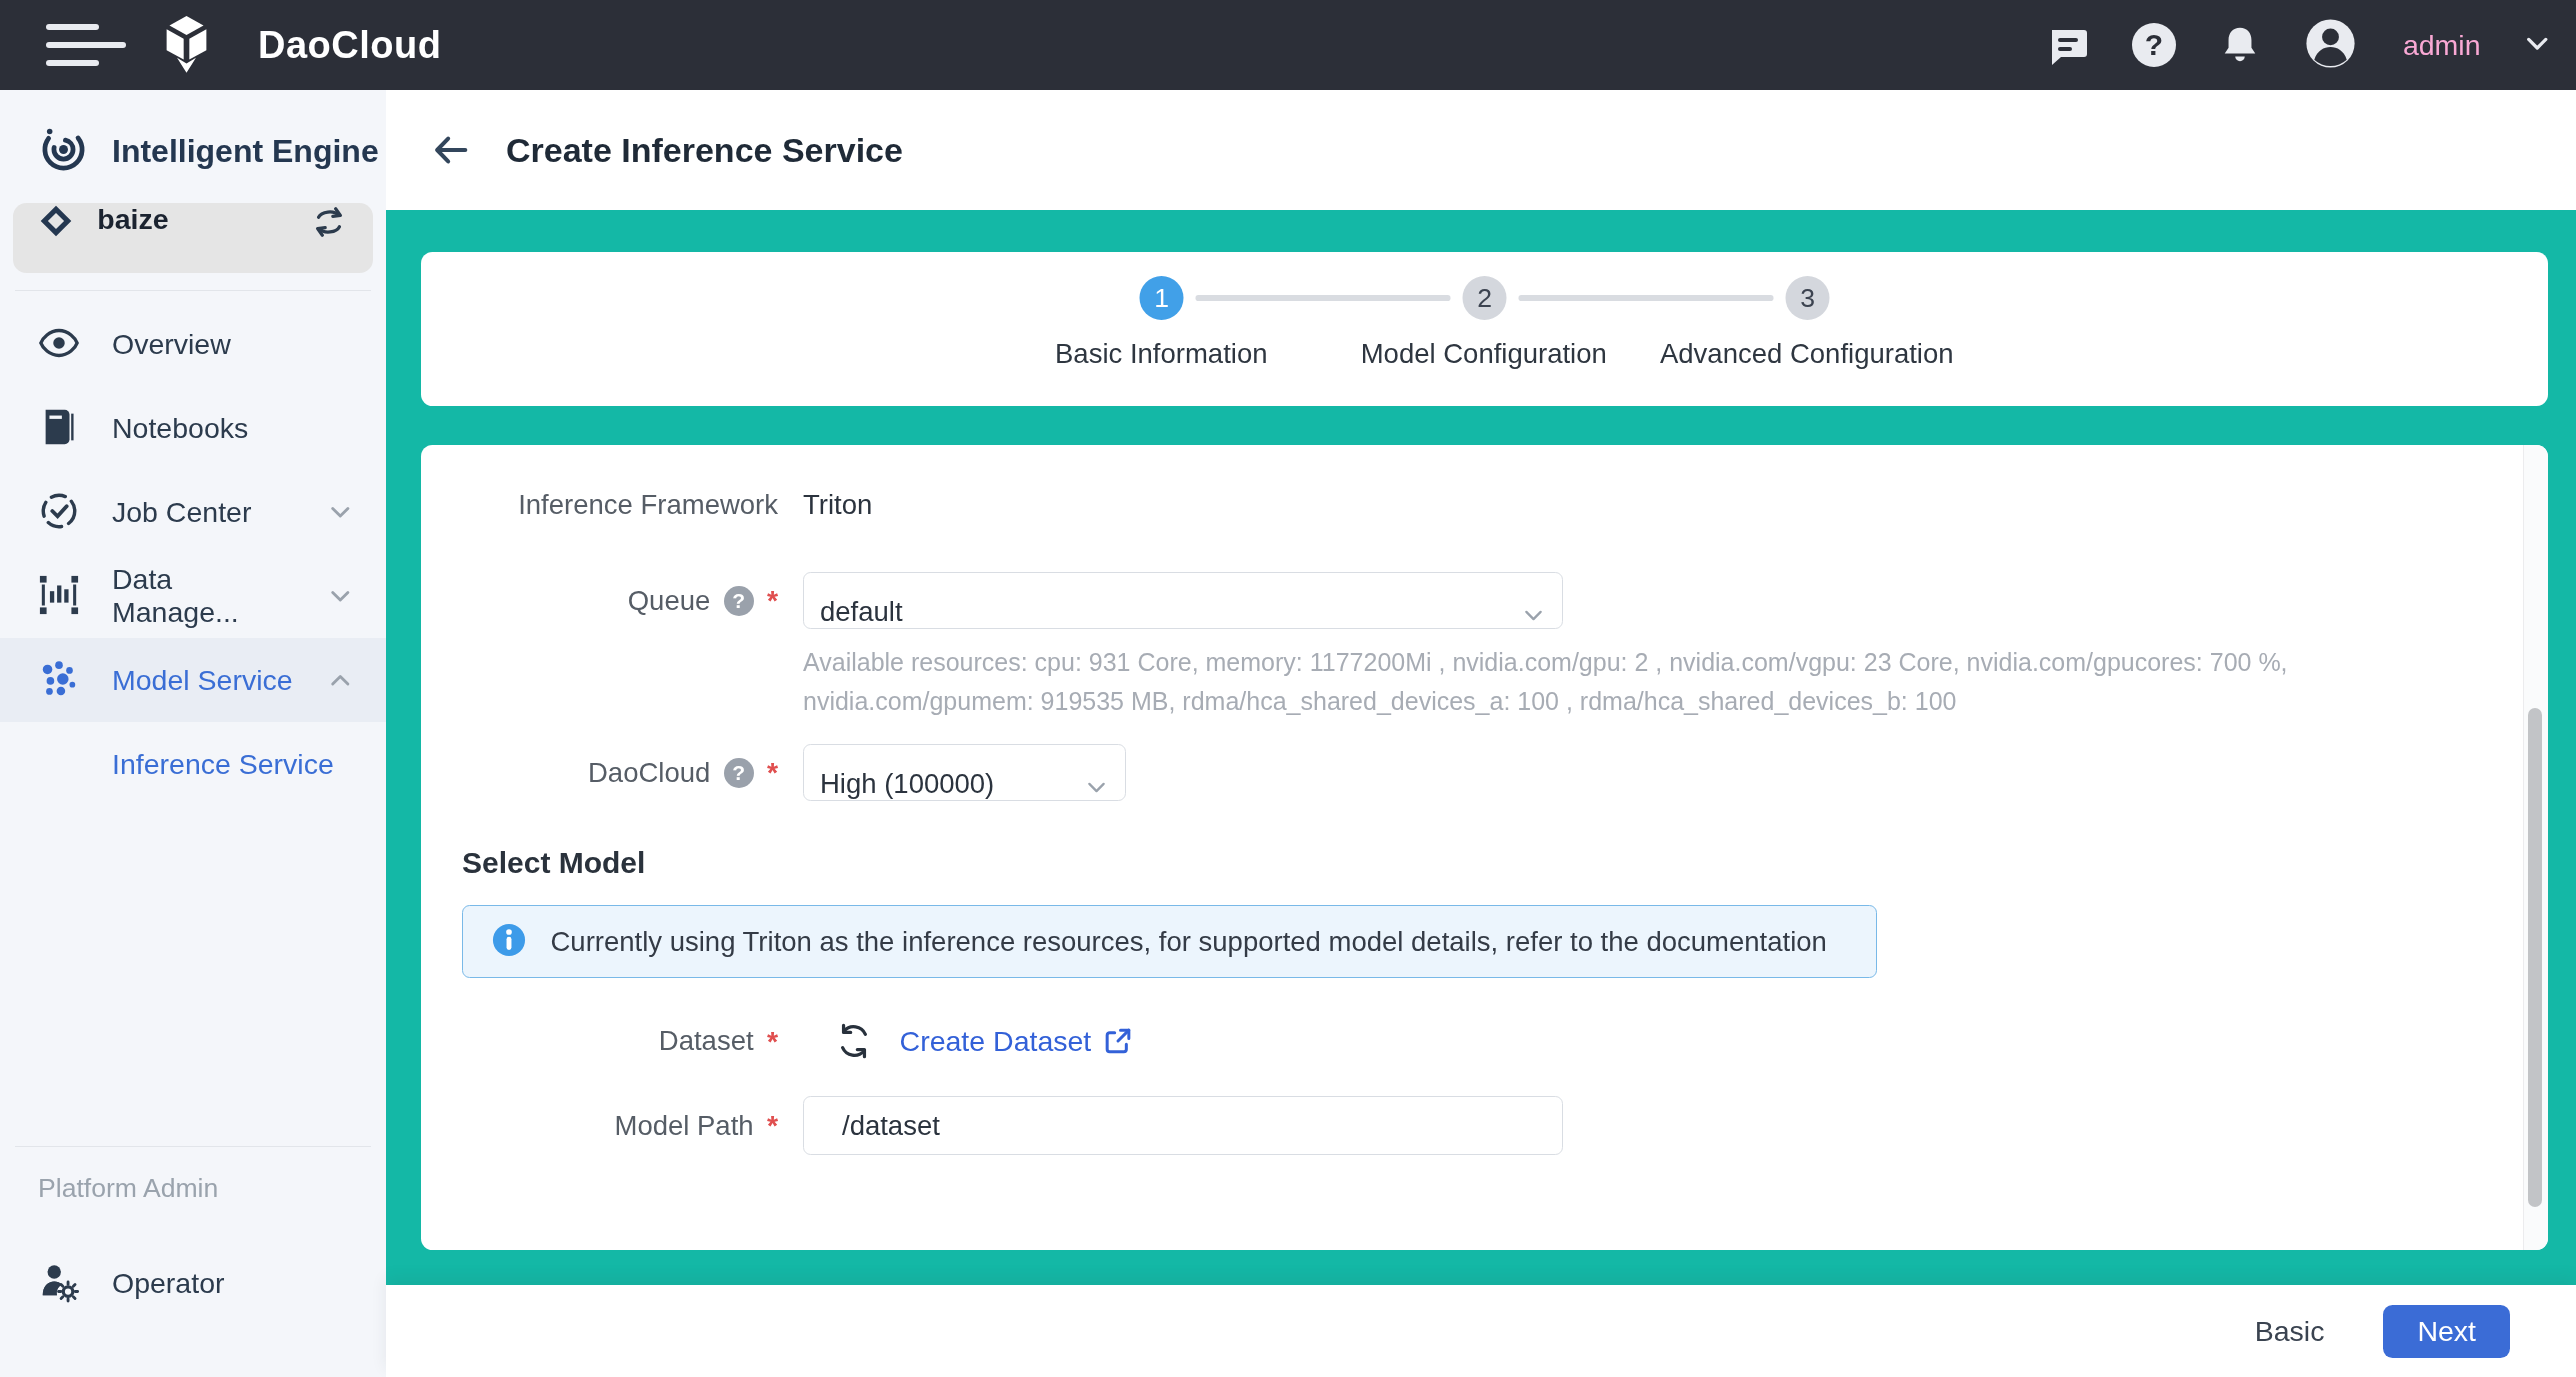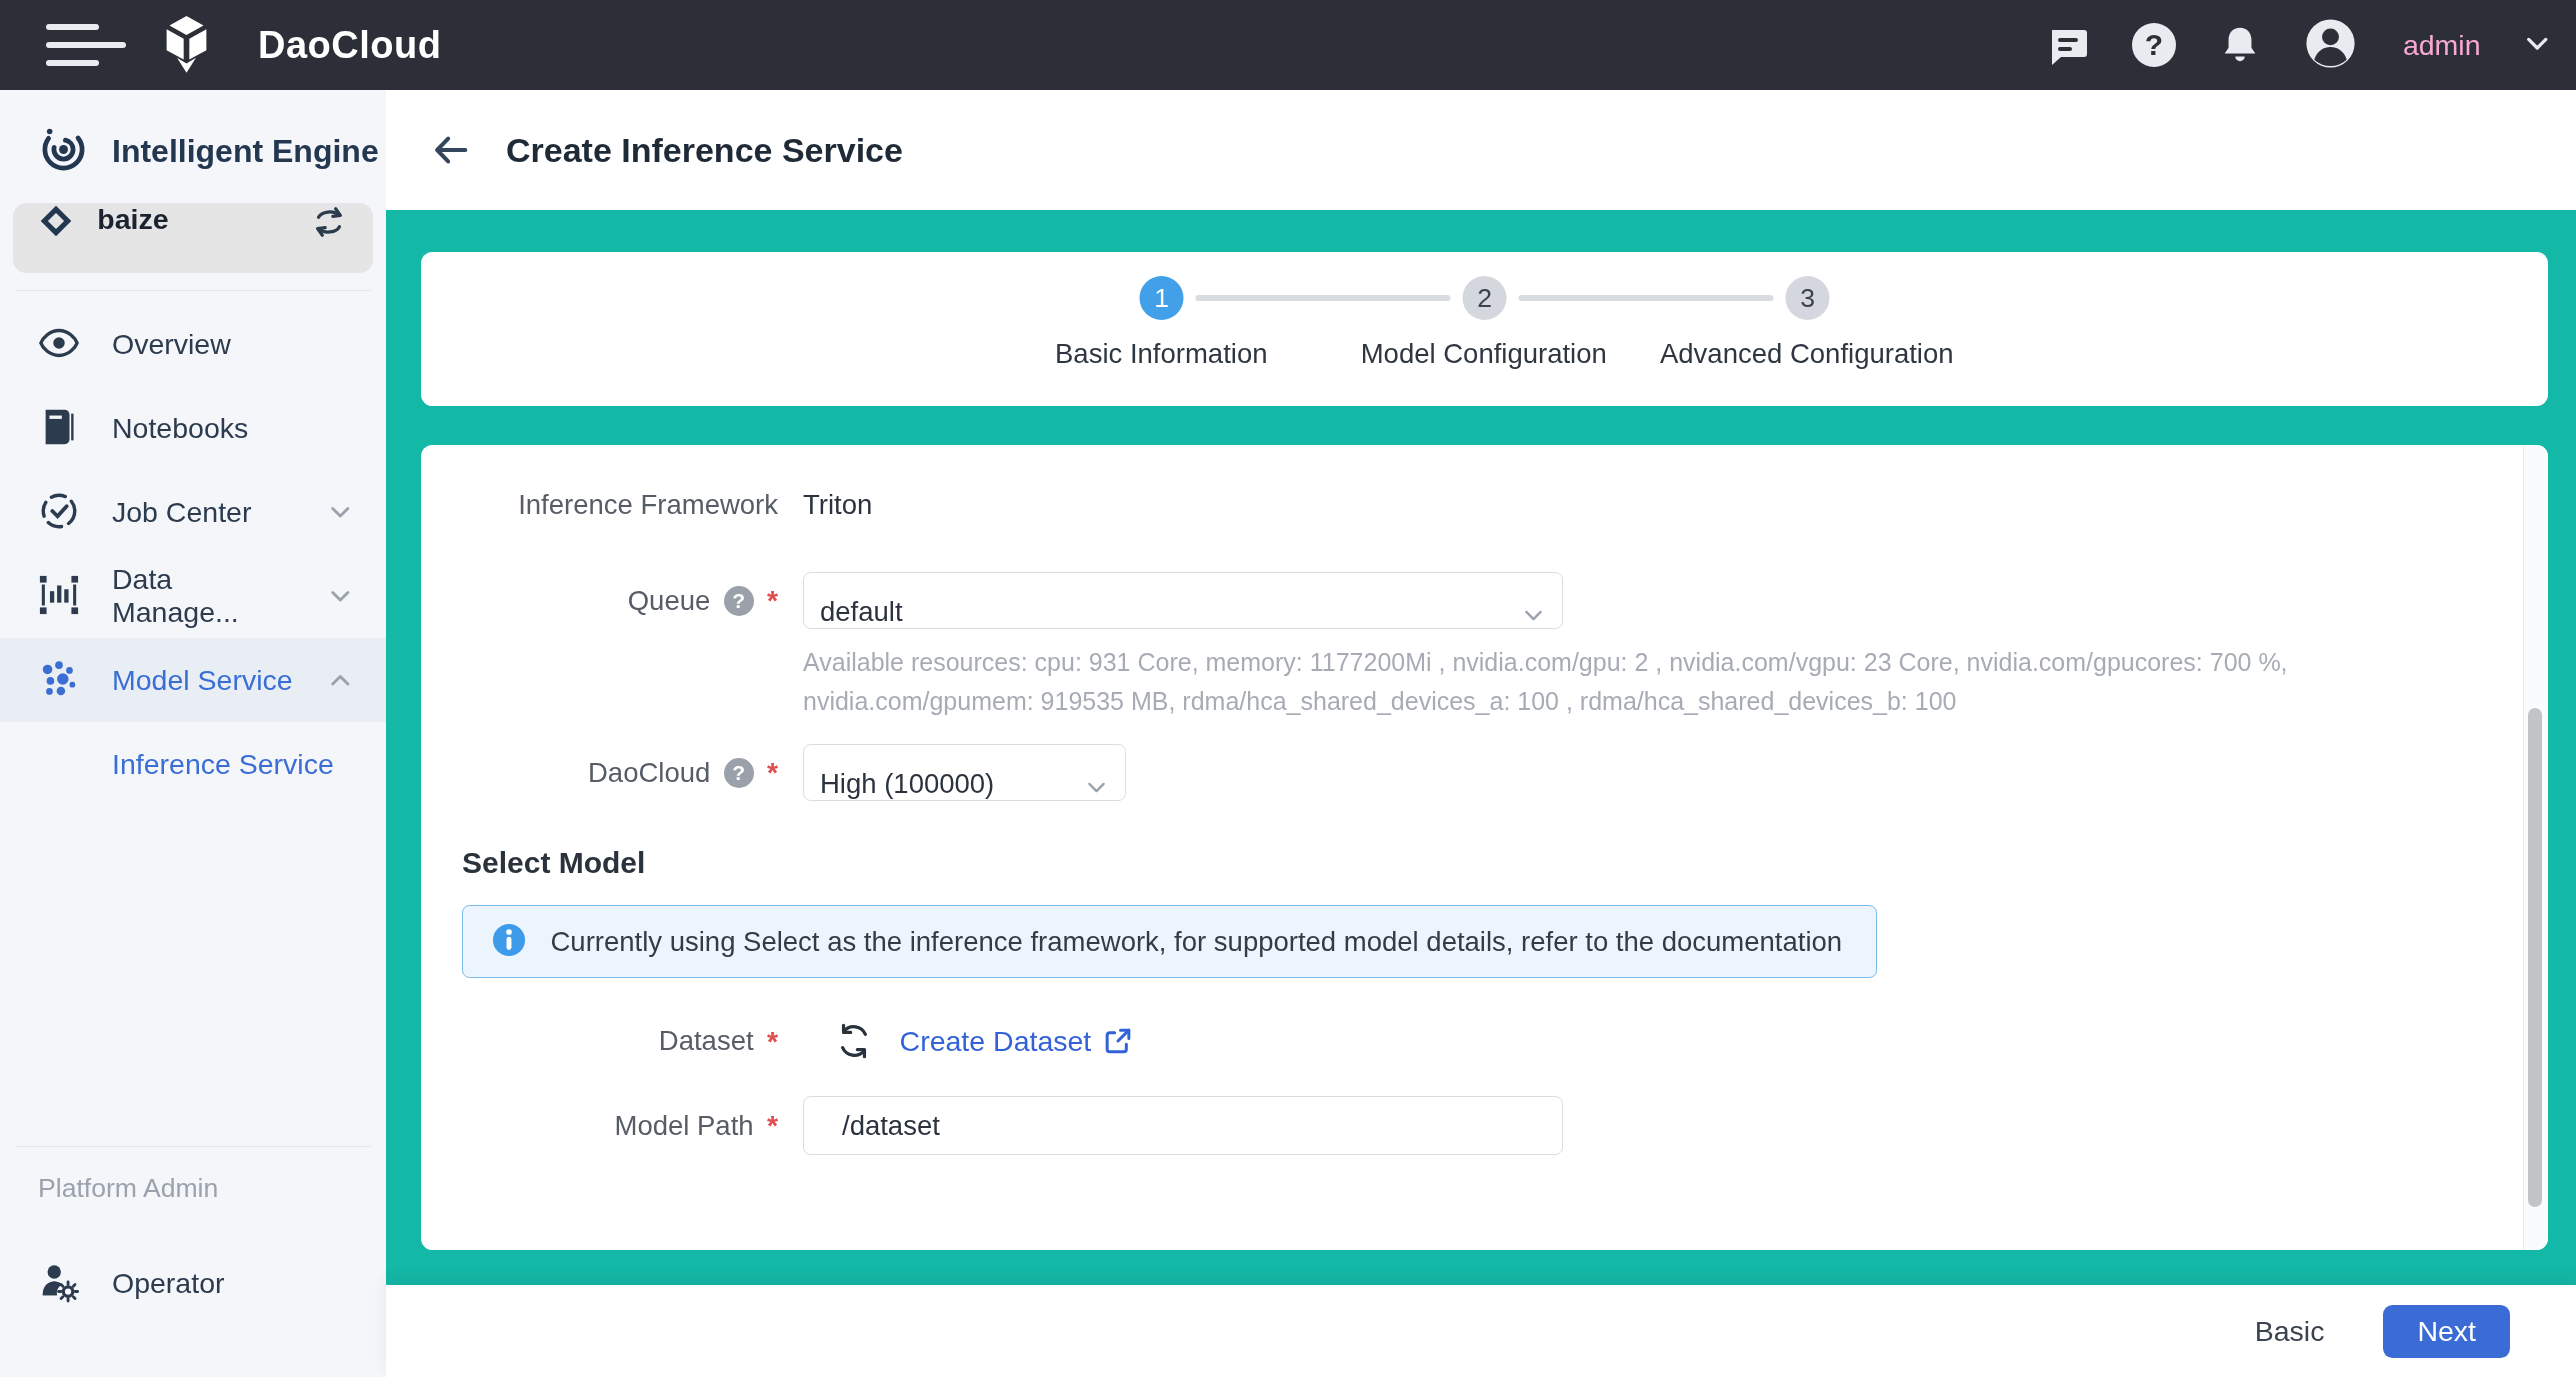--- a/index.html
+++ b/index.html
@@ -348,21 +348,21 @@
       <div class="sec-heading">Select Model</div>
 
       <div class="banner">
         <span>
           <svg width="34" height="34" viewBox="0 0 36 36">
             <circle cx="18" cy="18" r="17" fill="#3d9be9"></circle>
             <circle cx="18" cy="9.5" r="3" fill="#fff"></circle>
             <rect x="15.4" y="14.5" width="5.2" height="14" rx="2.6" fill="#fff"></rect>
           </svg>
         </span>
-        <span class="banner-text">Currently using Select as the inference framework, for supported model details, refer to the documentation</span>
+        <span class="banner-text">Currently using Triton as the inference resources, for supported model details, refer to the documentation</span>
       </div>
 
       <div class="frow" style="margin-top:44px">
         <div class="flabel">
           <span>Dataset</span>
           <span class="req"></span>
         </div>
         <span class="iconbtn" style="margin-left:32px">
           <svg width="38" height="38" viewBox="0 0 40 40" fill="none" stroke="#28313c" stroke-width="3.4" stroke-linecap="round" stroke-linejoin="round">
             <path d="M32 13A13.5 13.5 0 0 0 9.5 9.5"></path>

